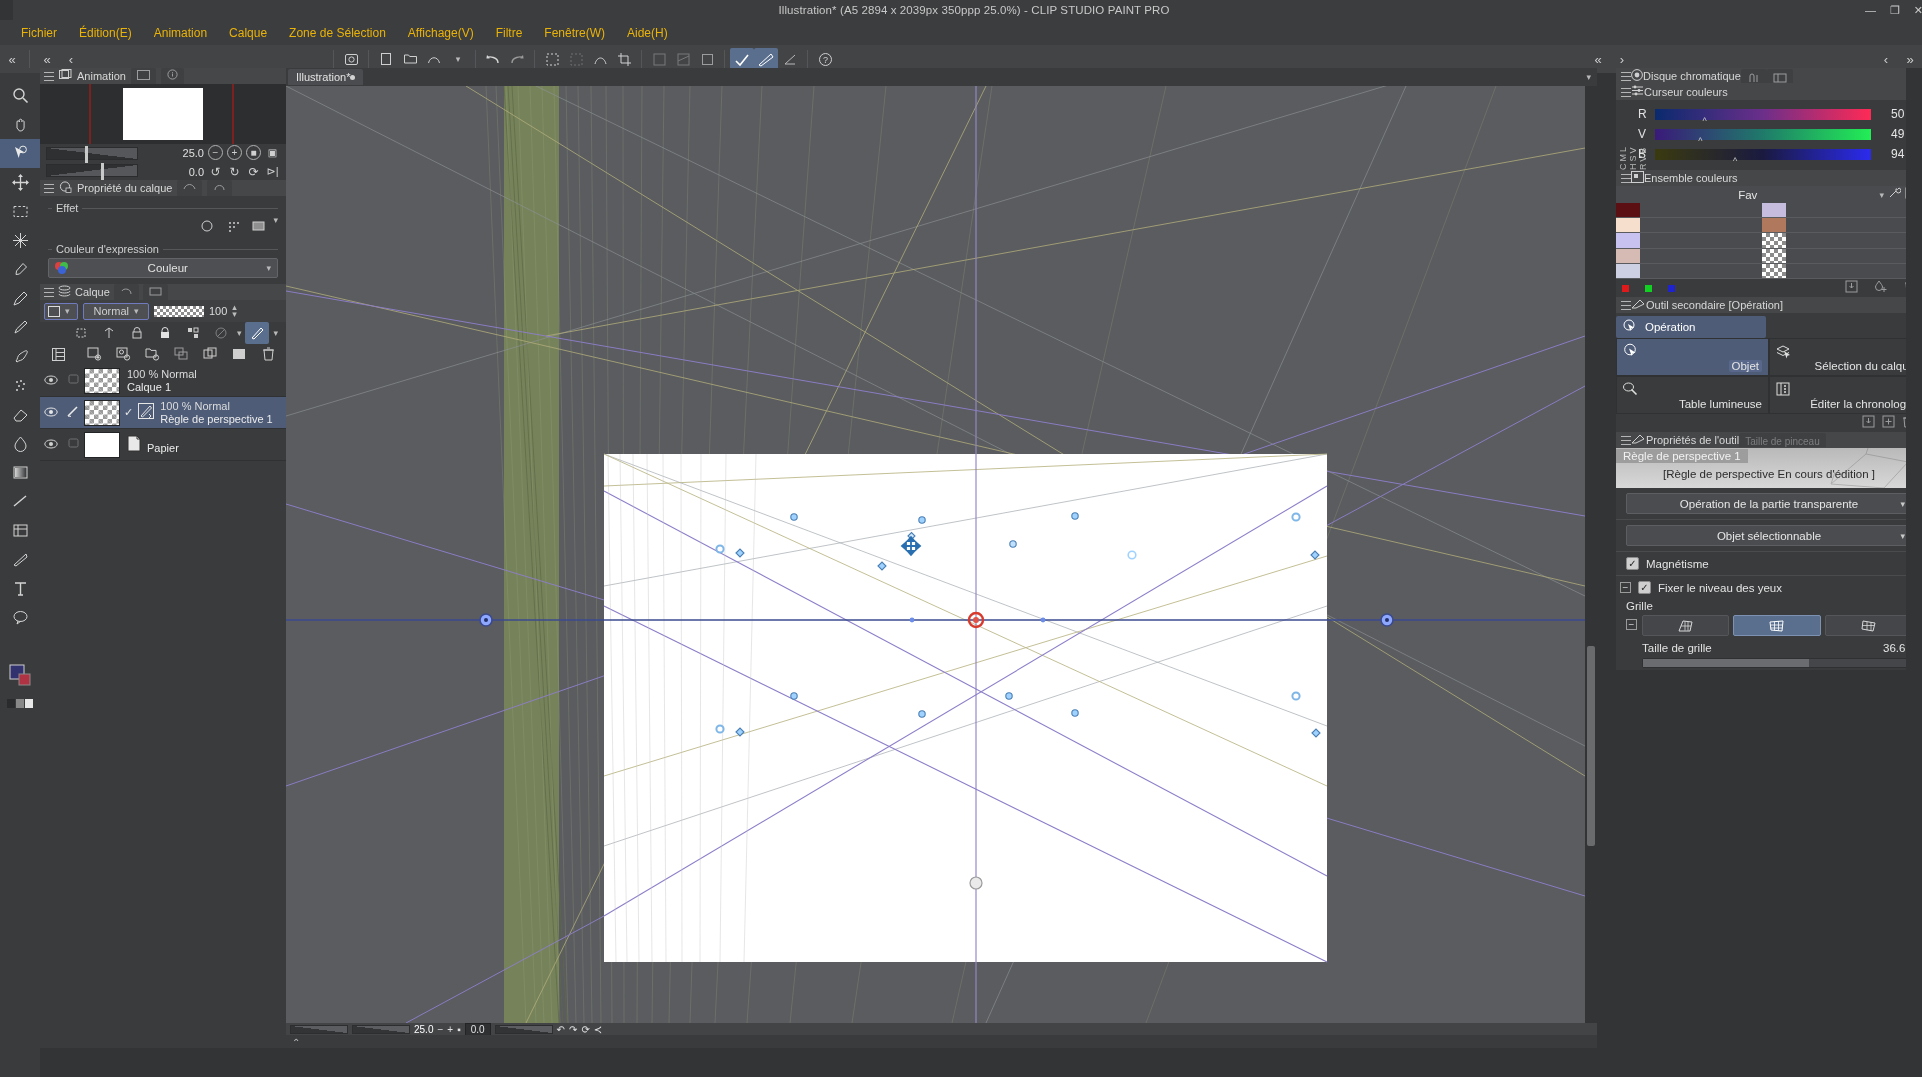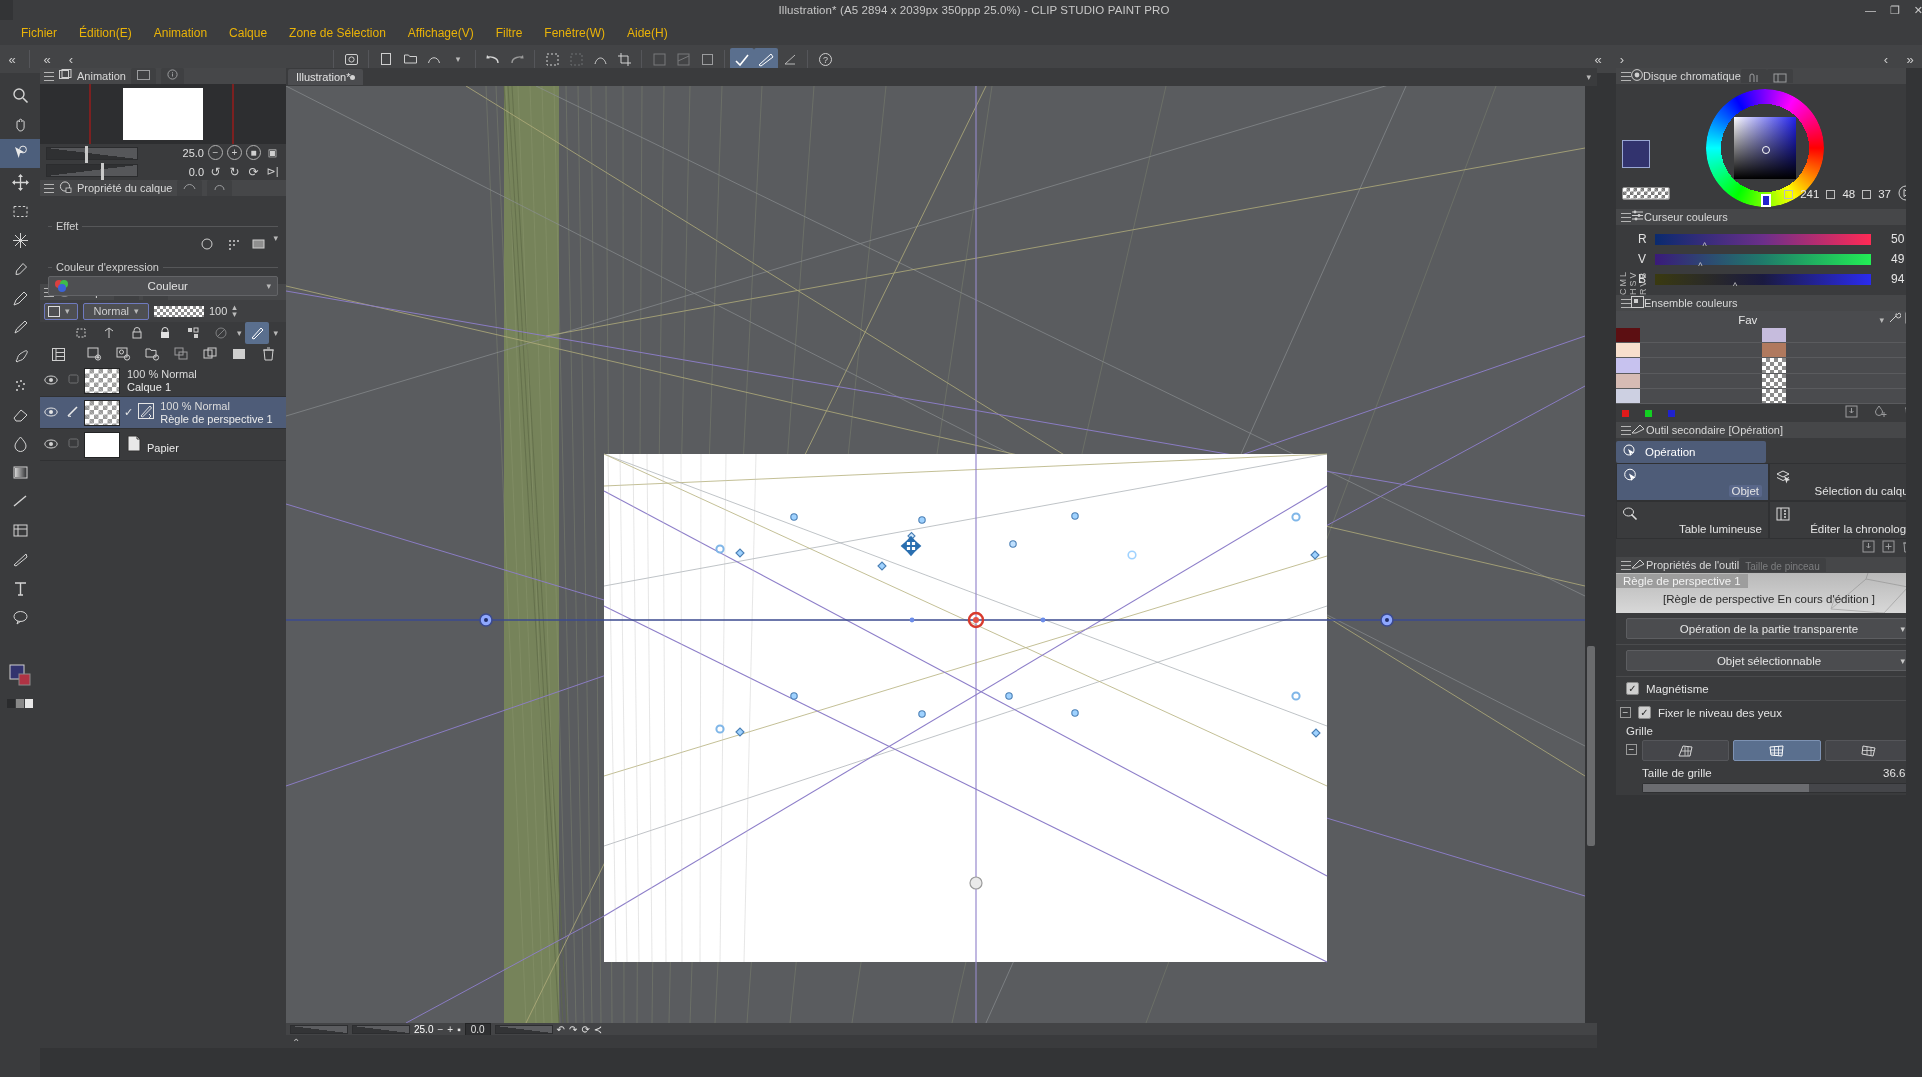--- a/index.html
+++ b/index.html
@@ -49,21 +49,21 @@
   .navctrl{ height:36px; background:#3a3b3d; display:flex; align-items:center; padding:0 6px; gap:6px;}
   .minislider{ position:relative; width:92px; height:13px; background:#4a4b4d; border:1px solid #2b2c2e;}
   .minislider .fillwedge{ position:absolute; left:0; top:0; bottom:0; right:0;
      background:linear-gradient(to top right, #2f3032 50%, #56575a 50%); }
   .minislider .knob{ position:absolute; top:-2px; width:3px; height:17px; background:#c9c9c9; }
   .numv{ font-size:11px; color:#e0e0e0; width:34px; text-align:right;}
   .rndbtn{ width:15px; height:15px; border-radius:50%; border:1px solid #b0b0b0; display:flex;
      align-items:center; justify-content:center; font-size:10px; color:#cfcfcf; }
 
   .sectionbox{ background:#3a3b3d; padding:6px 8px 8px 8px; }
-  .fieldset{ border-top:1px solid #565759; margin-top:24px; padding-top:0; position:relative;}
+  .fieldset{ border-top:1px solid #565759; margin-top:6px; padding-top:0; position:relative;}
   .fieldset > .lg{ position:absolute; top:-7px; left:4px; background:#3a3b3d; padding:0 4px; font-size:11px; color:#d0d0d0;}
   .combo{ height:20px; background:#4e4f52; border:1px solid #636467; border-radius:2px;
      display:flex; align-items:center; padding:0 6px; gap:6px; font-size:11.5px; color:#e2e2e2;}
   .combo .cv{ flex:1; text-align:center;}
   .swatch3{ width:14px; height:12px; position:relative;}
   .swatch3 i{ position:absolute; width:8px; height:8px; border-radius:50%;}
 
   
   .layerhdr{ height:16px; background:#464749; display:flex; align-items:center; gap:4px; padding-left:4px;}
   .layerbar{ height:22px; background:#3f4042; display:flex; align-items:center; padding:0 4px; gap:5px;}
@@ -972,42 +972,20 @@
         <svg width="14" height="10" viewBox="0 0 14 10">
             <path d="M3 9V3a2 2 0 014 0v6M10 9V2" stroke="#9b9c9e" fill="none"></path>
           </svg>
         </span>
       <span class="rtab">
         <svg width="14" height="10" viewBox="0 0 14 10">
             <rect x="1" y="1" width="12" height="8" fill="none" stroke="#9b9c9e"></rect>
             <path d="M5 1v8" stroke="#9b9c9e"></path>
           </svg>
         </span>
-    </div>
-    <div class="wheelwrap">
-      <div class="bgc"></div>
-      <div class="fg"></div>
-      <div class="transp"></div>
-      <div class="wheel"></div>
-      <div class="sqbox"></div>
-      <div class="sqcur"></div>
-      <div class="hcur"></div>
-      <div class="hsvvals">
-        <span class="miniicon"></span>
-        <span>241</span>
-        <span class="miniicon"></span>
-        <span>48</span>
-        <span class="miniicon"></span>
-        <span>37</span>
-        <span>
-          <svg width="16" height="16" viewBox="0 0 16 16">
-              <circle cx="8" cy="8" r="7" fill="none" stroke="#cfcfcf"></circle>
-              <path d="M6 4.5l5 3.5-5 3.5z" fill="none" stroke="#cfcfcf"></path>
-            </svg></span>
-      </div>
     </div>
 
     <div class="rhdr">
       <span class="hamb">
           <i></i>
           <i></i>
           <i></i>
         </span>
       <span>
         <svg width="13" height="11" viewBox="0 0 13 11">

